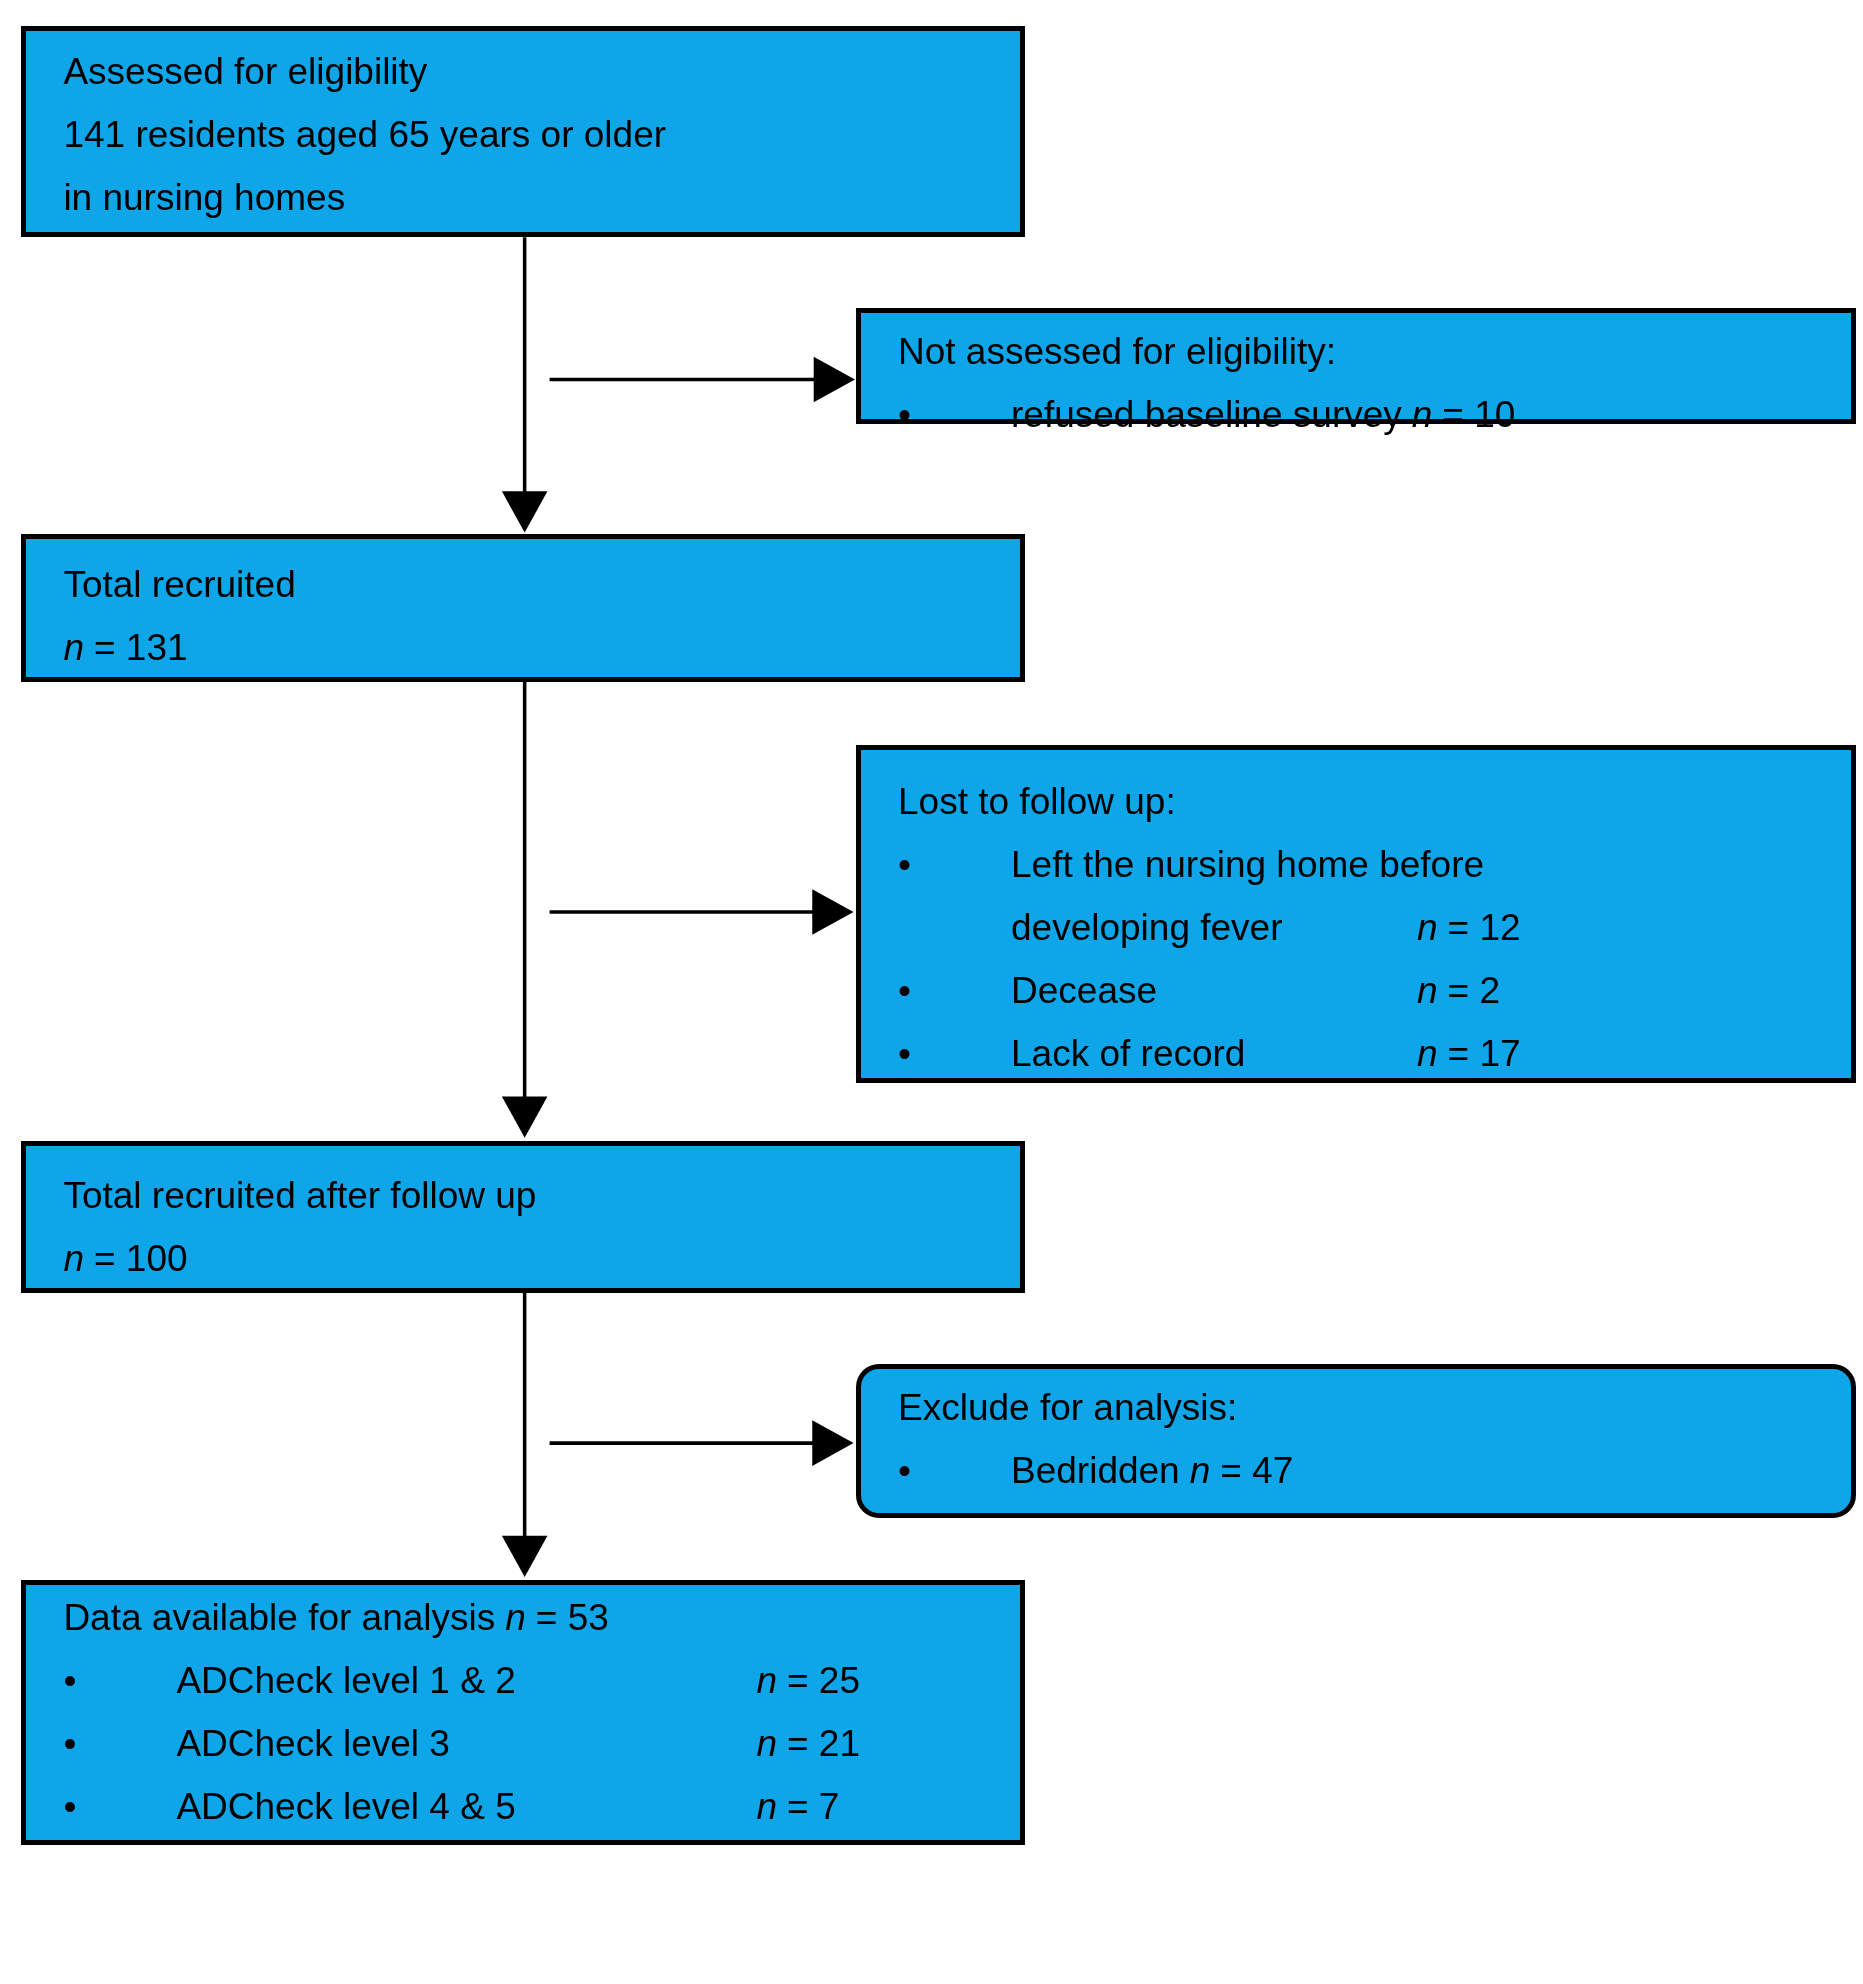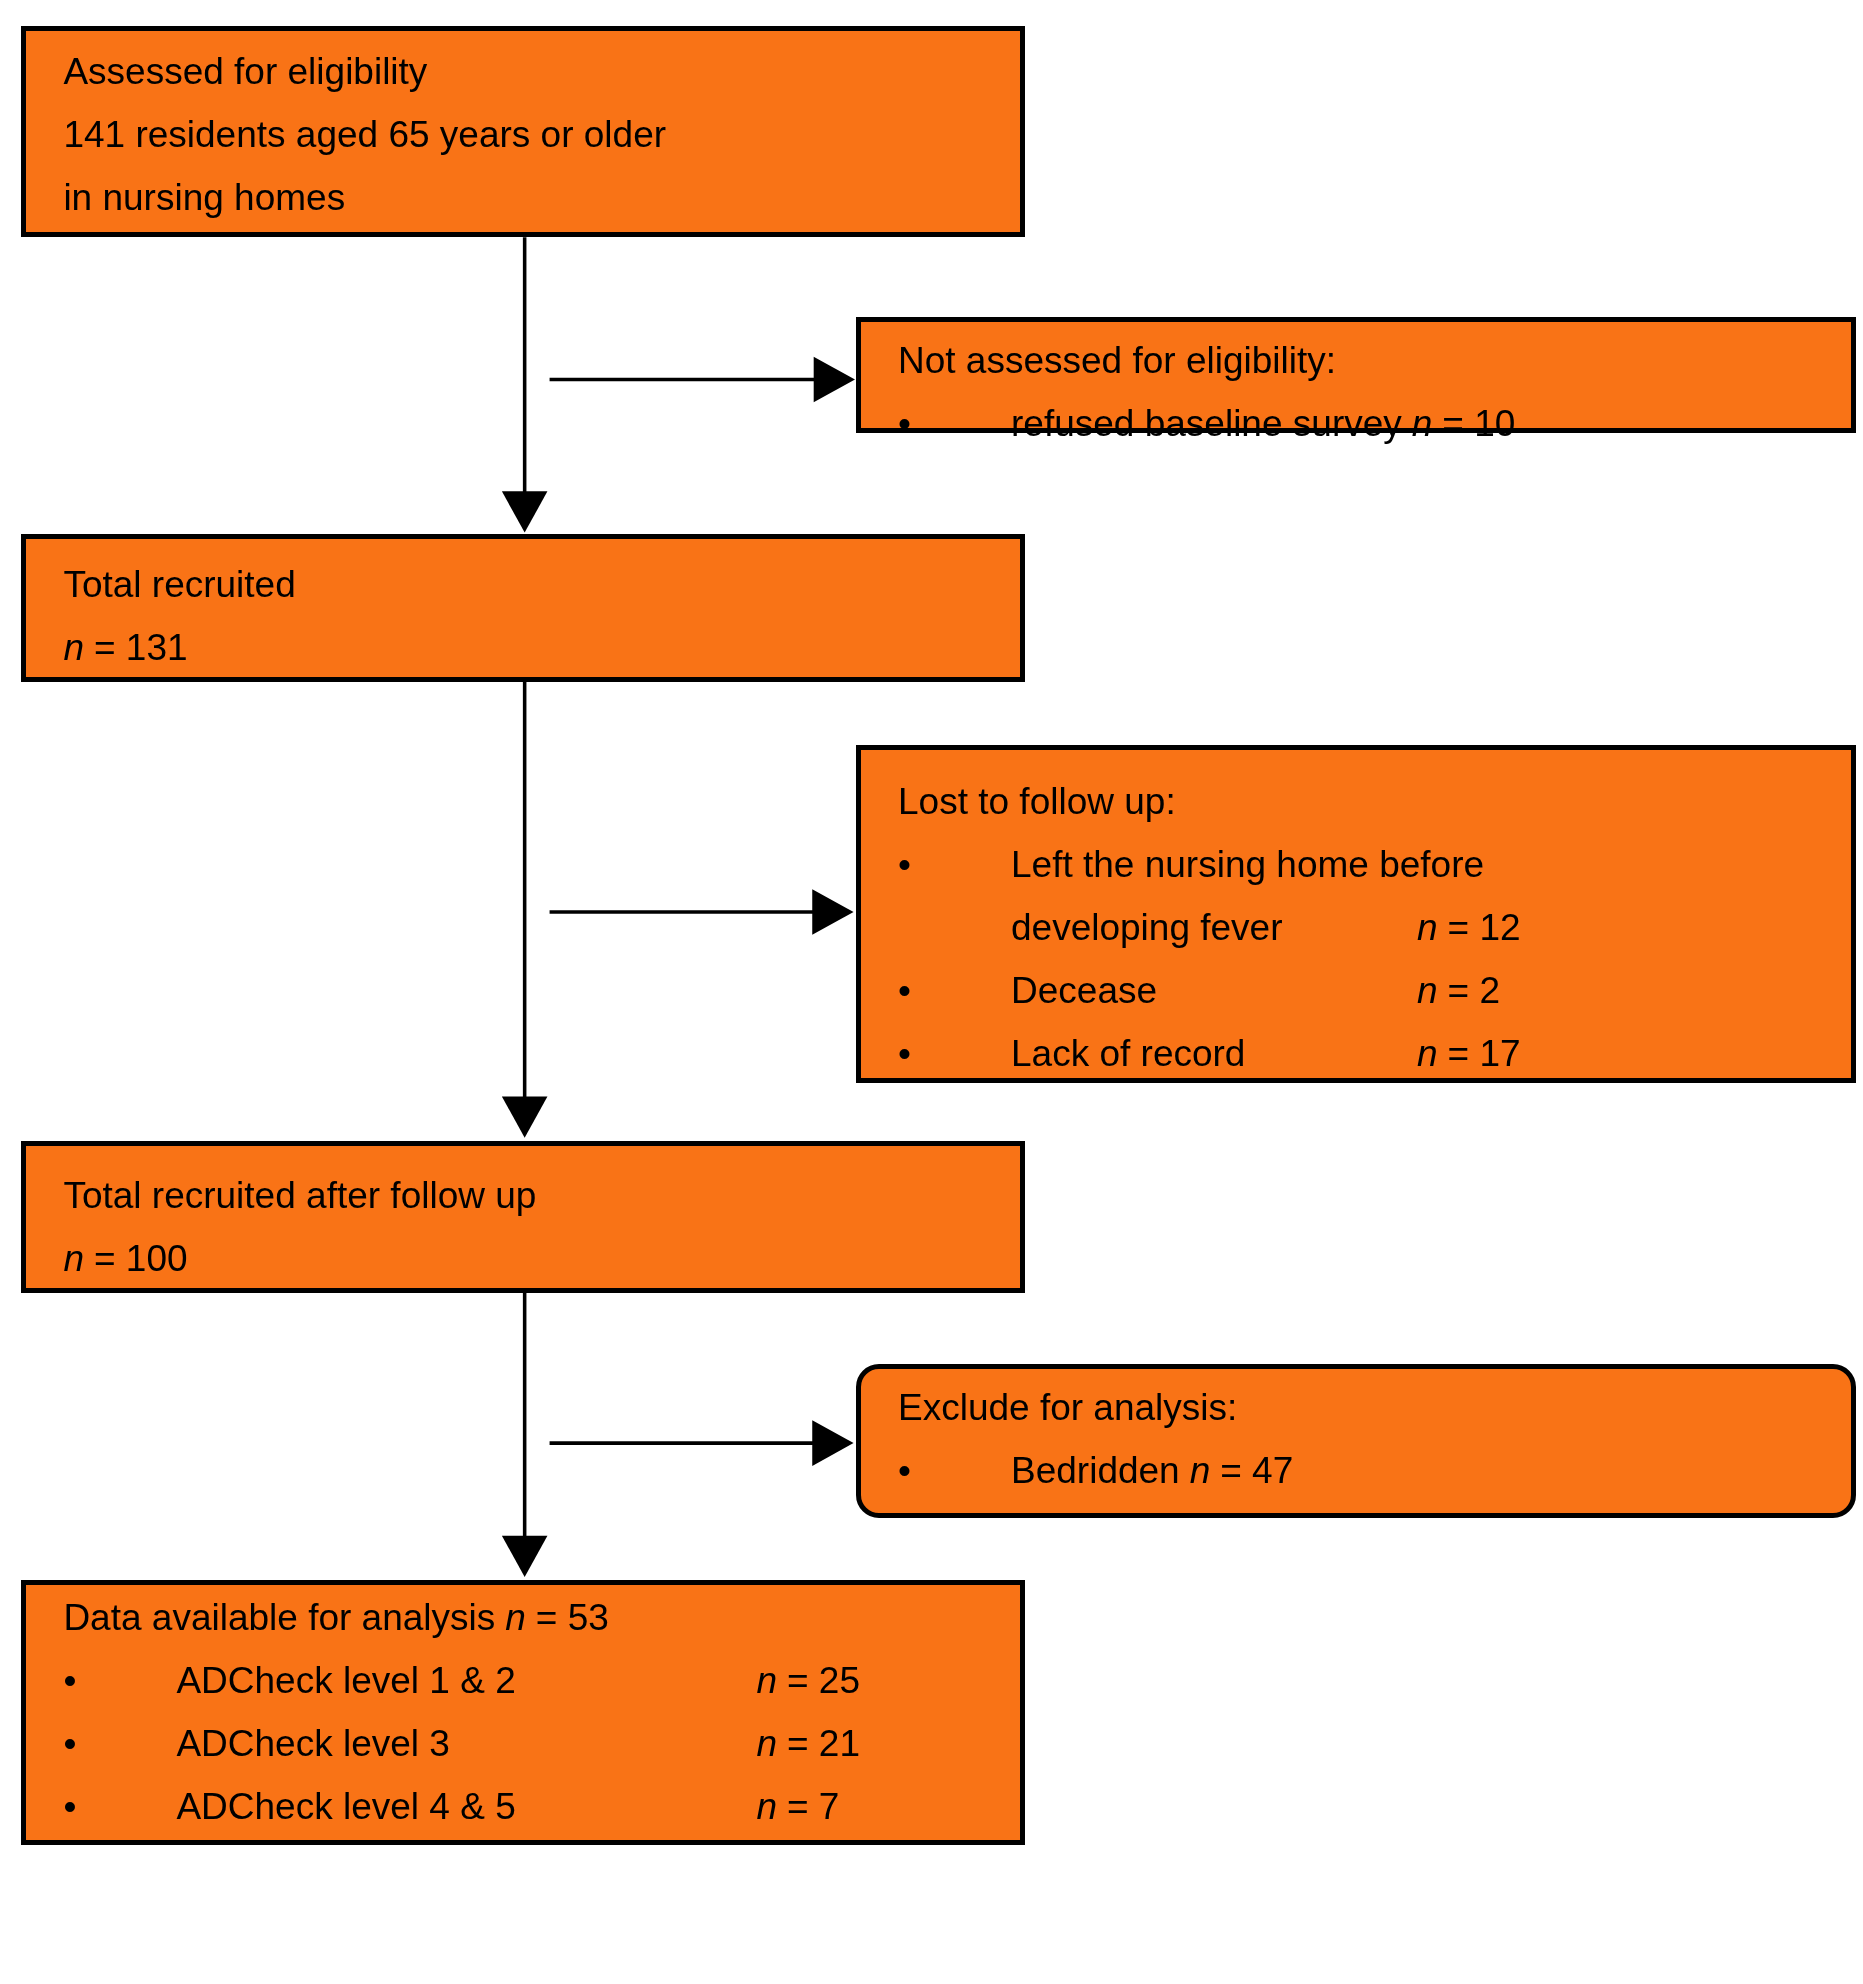--- a/index.html
+++ b/index.html
@@ -7,25 +7,25 @@
     width:1863px;height:1985px;position:relative;overflow:hidden;
     background:#ffffff;color:#000000;
     font-family:"Liberation Sans", sans-serif;
     font-size:37px;line-height:63px;
   }
   .canvas{position:absolute;left:0;top:0;width:1863px;height:1985px;}
   svg.arrows{position:absolute;left:0;top:0;width:1863px;height:1985px;}
   svg.arrows line{stroke:#000;stroke-width:5;}
   svg.arrows polygon{fill:#000;stroke:none;}
   .box{
-    position:absolute;background:#f97316;border:5px solid #000000;
+    position:absolute;background:#0ea5e9;border:5px solid #000000;
     box-sizing:border-box;
   }
   .box-assessed      {left:21.4px;  top:26px;   width:1004px; height:211px; padding-top:8.5px;}
-  .box-not-assessed  {left:856px;top:317px;  width:1000px; height:116px; padding-top:7.1px;}
+  .box-not-assessed  {left:856px;top:308px;  width:1000px; height:116px; padding-top:7.1px;}
   .box-recruited     {left:21.4px;  top:534px;  width:1004px; height:148px; padding-top:14px;}
   .box-lost          {left:856px;top:745px; width:1000px; height:338px; padding-top:20px;}
   .box-after         {left:21.4px;  top:1141px; width:1004px; height:152px; padding-top:18px;}
   .box-exclude       {left:856px;top:1364px; width:1000px; height:154px; padding-top:7.1px;border-radius:23px;}
   .box-data          {left:21.4px;  top:1580px; width:1004px; height:265px; padding-top:1.4px;}
   .pad{padding-left:37px;}
   .row{display:flex;align-items:baseline;}
   .bcol{flex:0 0 150px;padding-left:37px;box-sizing:border-box;}
   .indent{flex:0 0 150px;}
   .lbl-lost{flex:0 0 406px;}

